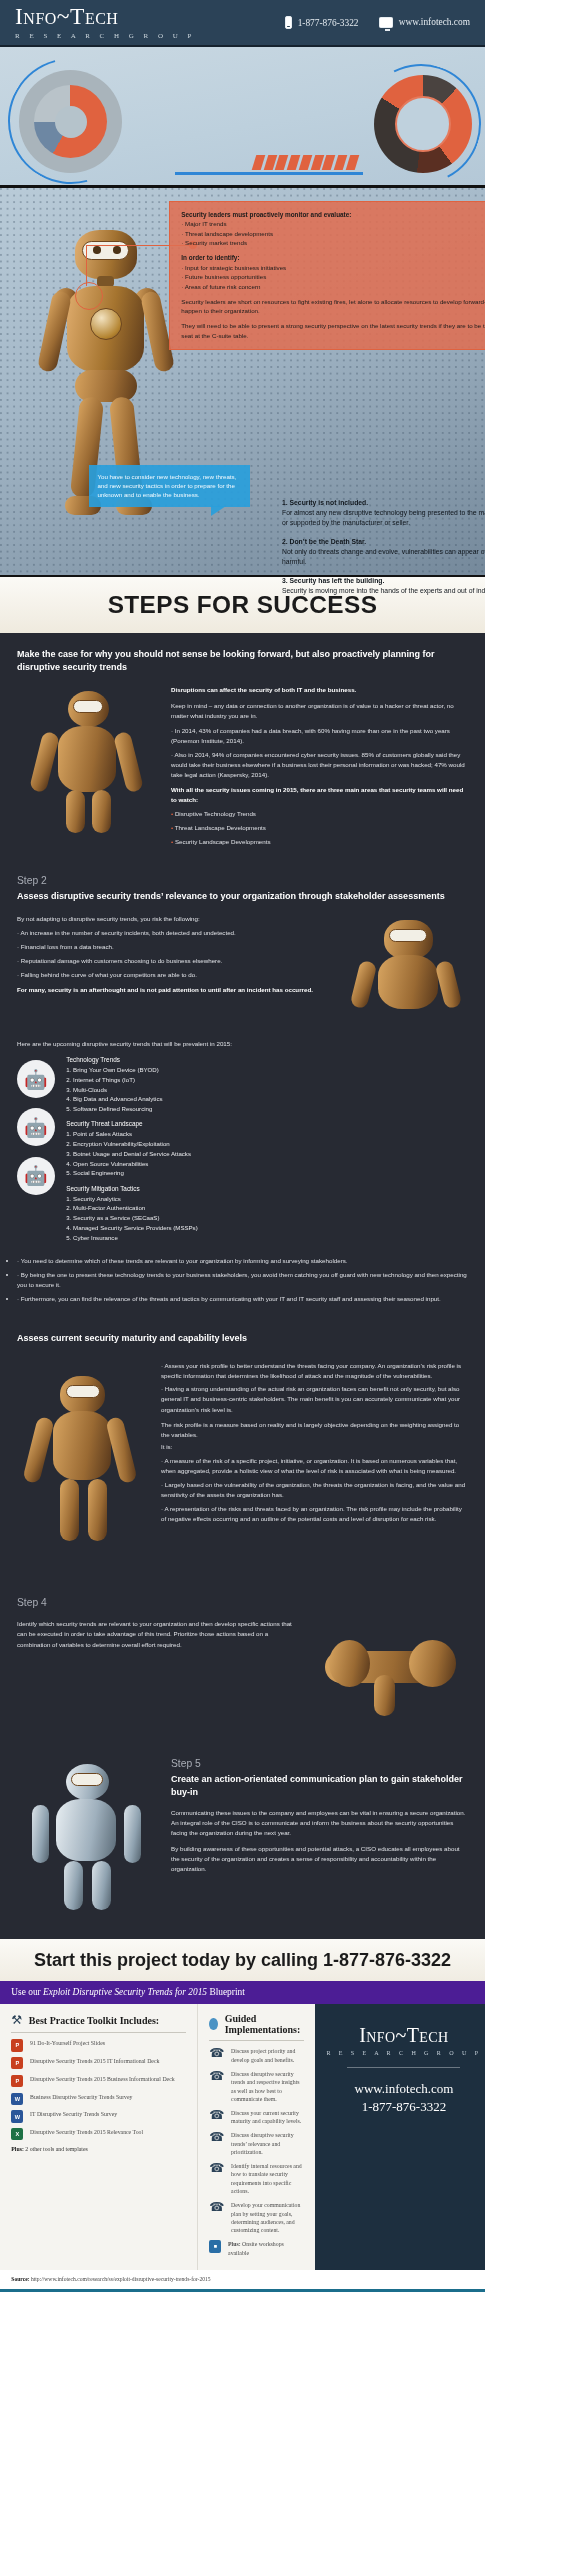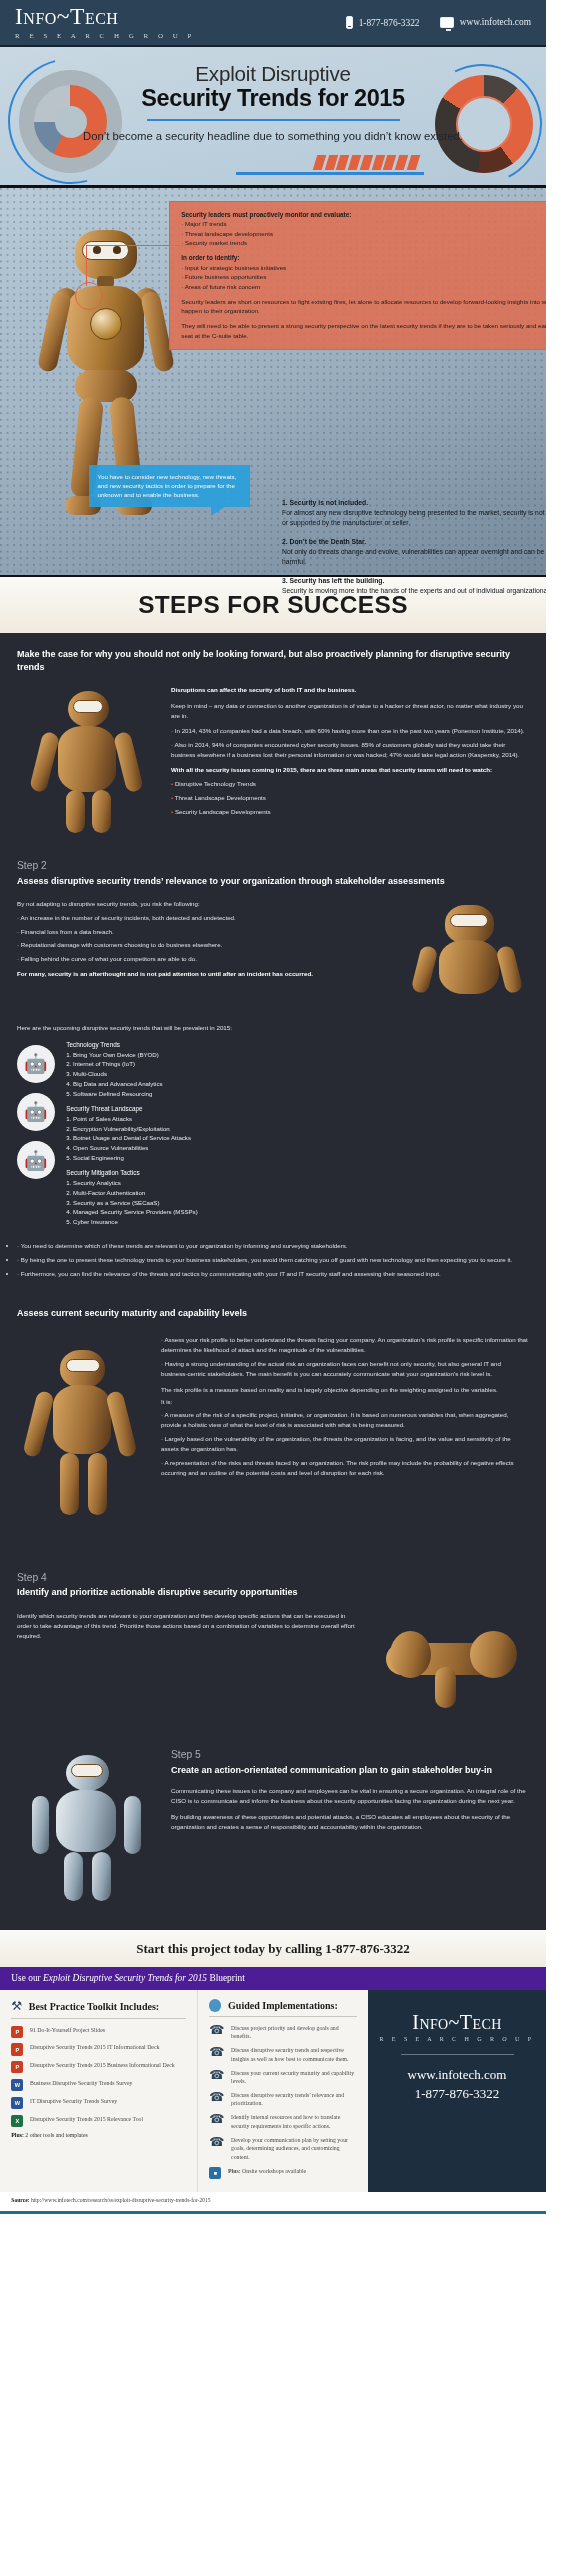--- a/index.html
+++ b/index.html
@@ -3,21 +3,21 @@
 <meta charset="utf-8">
 <style>
   * { box-sizing: border-box; margin: 0; padding: 0; }
   body {
     width: 587px;
     font-family: "Liberation Sans", sans-serif;
     background: #fff;
     color: #222;
     -webkit-font-smoothing: antialiased;
   }
-  .page { width: 546px; position: relative; overflow: hidden; }
+  .page { width: 485px; position: relative; overflow: hidden; }
 
   
   .topbar {
     height: 47px;
     background: #2b4257;
     display: flex;
     align-items: center;
     padding: 0 15px;
     border-bottom: 2.8px solid #16222e;
   }
@@ -228,21 +228,21 @@
   .mi-row { display:flex; gap:11.3px; align-items:flex-start; }
   .trend-group { margin-bottom: 6.6px; }
   .trend-group .gh { font-size: 6.4px; color:#fff; margin-bottom:1.9px; }
   .trend-group ol { list-style: none; font-size: 6.1px; line-height:1.6; }
 
   
   .cta {
     background: linear-gradient(180deg,#fbfaf6,#f0ece2);
     text-align:center; padding: 11.3px 0 9.4px;
   }
-  .cta h3 { font-size: 13px; font-weight: bold; color:#1b1b1b;font-family:Liberation Serif, serif; }
+  .cta h3 { font-size: 18px; font-weight: bold; color:#1b1b1b; }
 
   .bluebar {
     background:#4c1d95; color:#fff; font-size:9.4px; padding:6.6px 11.3px;
     font-family:"Liberation Serif", serif;
   }
   .bluebar i { font-style: italic; }
 
   .footer-grid { display:flex; background:#f5f4f0; }
   .fcol { padding: 9.4px 11.3px 7.5px; }
   .fcol.a { flex: 0 0 197px; }
@@ -293,26 +293,20 @@
     <div class="arc-left"></div>
     <div class="donut donut-left">
       <div class="inner-ring"></div>
       <div class="hole"></div>
     </div>
     <div class="arc-right"></div>
     <div class="donut donut-right">
       <div class="hole2"></div>
     </div>
 
-    <div class="hero-center">
-      <div class="hero-t1">Exploit Disruptive</div>
-      <div class="hero-t2">Security Trends for 2015</div>
-      <div class="hero-rule"></div>
-      <div class="hero-sub">Don’t become a security headline due to something you didn’t know existed.</div>
-    </div>
     <div class="slashbars">
       <i></i>
         <i></i>
         <i></i>
         <i></i>
         <i></i>
         <i></i>
         <i></i>
         <i></i>
         <i></i>
@@ -387,21 +381,21 @@
     </div>
   </div>
 
   <div class="sfs">
     <h2>STEPS FOR SUCCESS</h2>
   </div>
 
   <div class="steps">
 
     <div class="step">
-      <div class="step-title">Make the case for why you should not only be looking forward, but also proactively planning for disruptive security trends</div>
+      <div class="step-title">Make the case for why you should not sense be looking forward, but also proactively planning for disruptive security trends</div>
       <div class="step-flex">
         <div class="art">
           <div class="art-robot">
             <div class="ar ar-head"></div>
               <div class="ar-vis"></div>
             <div class="ar ar-body"></div>
             <div class="ar ar-armL"></div>
               <div class="ar ar-armR"></div>
             <div class="ar ar-legL"></div>
               <div class="ar ar-legR"></div>
@@ -529,21 +523,20 @@
             <li>A measure of the risk of a specific project, initiative, or organization. It is based on numerous variables that, when aggregated, provide a holistic view of what the level of risk is associated with what is being measured.</li>
             <li>Largely based on the vulnerability of the organization, the threats the organization is facing, and the value and sensitivity of the assets the organization has.</li>
             <li>A representation of the risks and threats faced by an organization. The risk profile may include the probability of negative effects occurring and an outline of the potential costs and level of disruption for each risk.</li>
           </ul>
         </div>
       </div>
     </div>
 
     <div class="step">
       <div class="step-label">Step 4</div>
-      <div class="step-title">Identify and prioritize actionable disruptive security opportunities</div>
       <div class="step-flex rev">
         <div class="art" style="flex:0 0 160px;height:103px;">
           <div class="art-robot">
             <div class="ar" style="left:17px;top:32px;width:113px;height:32px;border-radius:16px;"></div>
             <div class="ar" style="left:101px;top:20.6px;width:47px;height:47px;"></div>
             <div class="ar" style="left:20.6px;top:20.6px;width:41px;height:47px;"></div>
             <div class="ar" style="left:66px;top:56px;width:20.6px;height:41px;border-radius:10.3px;"></div>
           </div>
         </div>
         <div class="step-text step-body">

